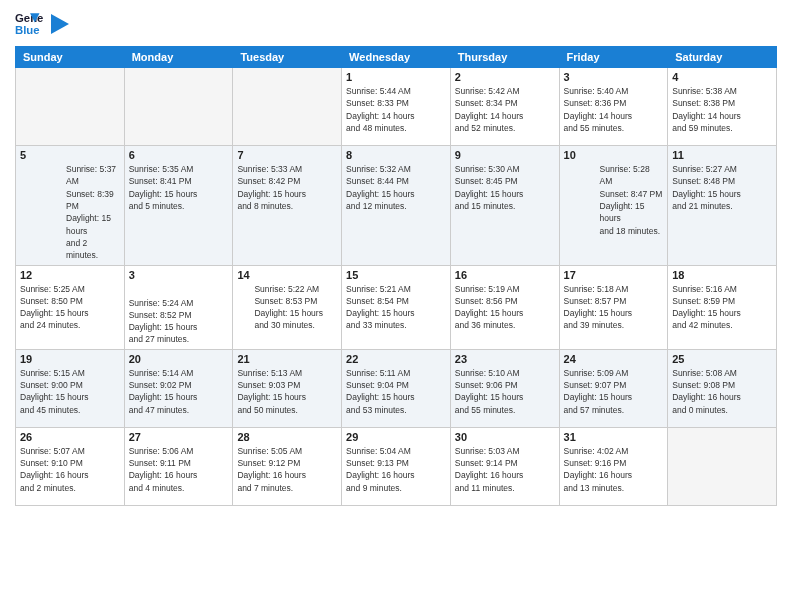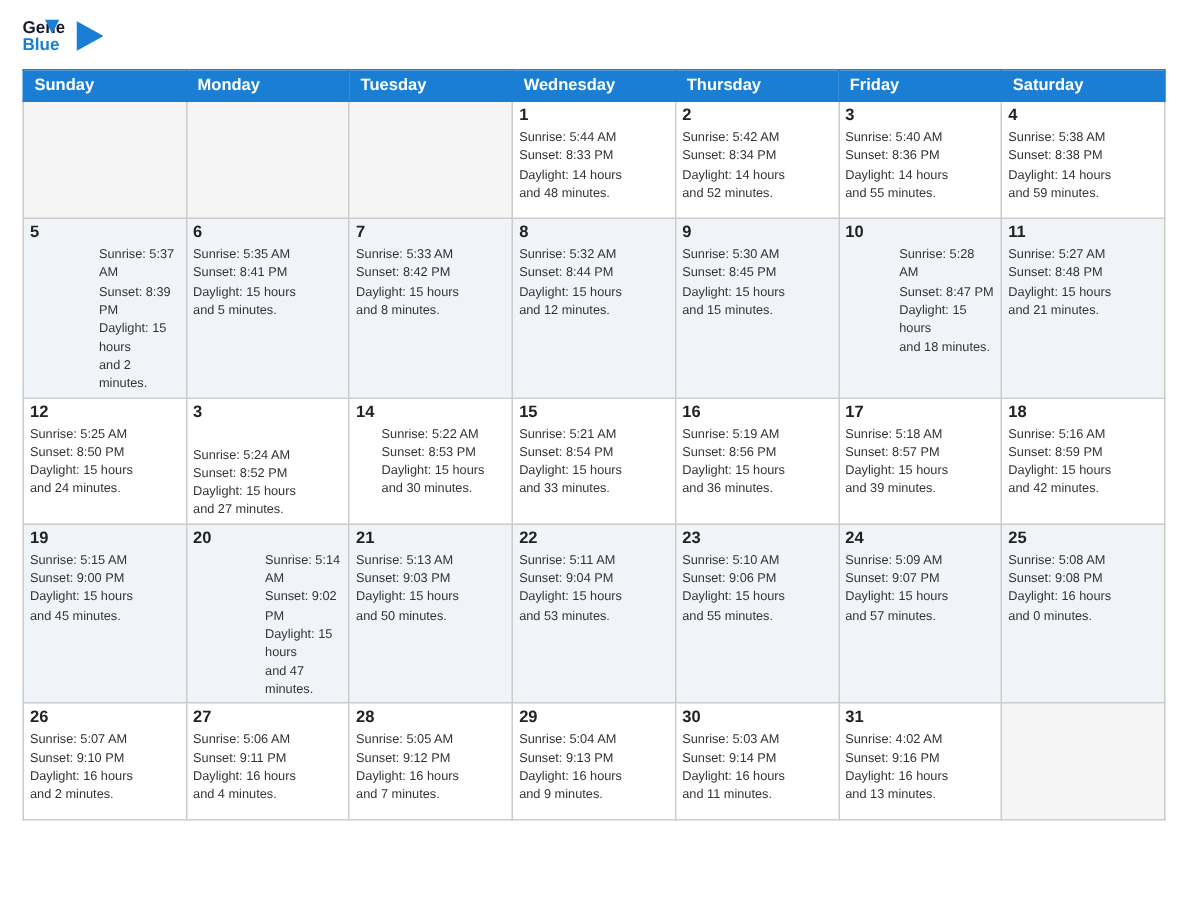--- a/index.html
+++ b/index.html
@@ -263,21 +263,21 @@
         <tr class="row-alt">
           <td>
             <span class="day-num">19</span>
             <div class="day-info" style="white-space: pre-line;">Sunrise: 5:15 AM
 Sunset: 9:00 PM
 Daylight: 15 hours
 and 45 minutes.</div>
           </td>
           <td>
             <span class="day-num">20</span>
-            <div class="day-info" style="white-space: pre-line; margin-left: 48px;">Sunrise: 5:14 AM
+            <div class="day-info" style="white-space: pre-line;">Sunrise: 5:14 AM
 Sunset: 9:02 PM
 Daylight: 15 hours
 and 47 minutes.</div>
           </td>
           <td>
             <span class="day-num">21</span>
             <div class="day-info" style="white-space: pre-line;">Sunrise: 5:13 AM
 Sunset: 9:03 PM
 Daylight: 15 hours
 and 50 minutes.</div>

